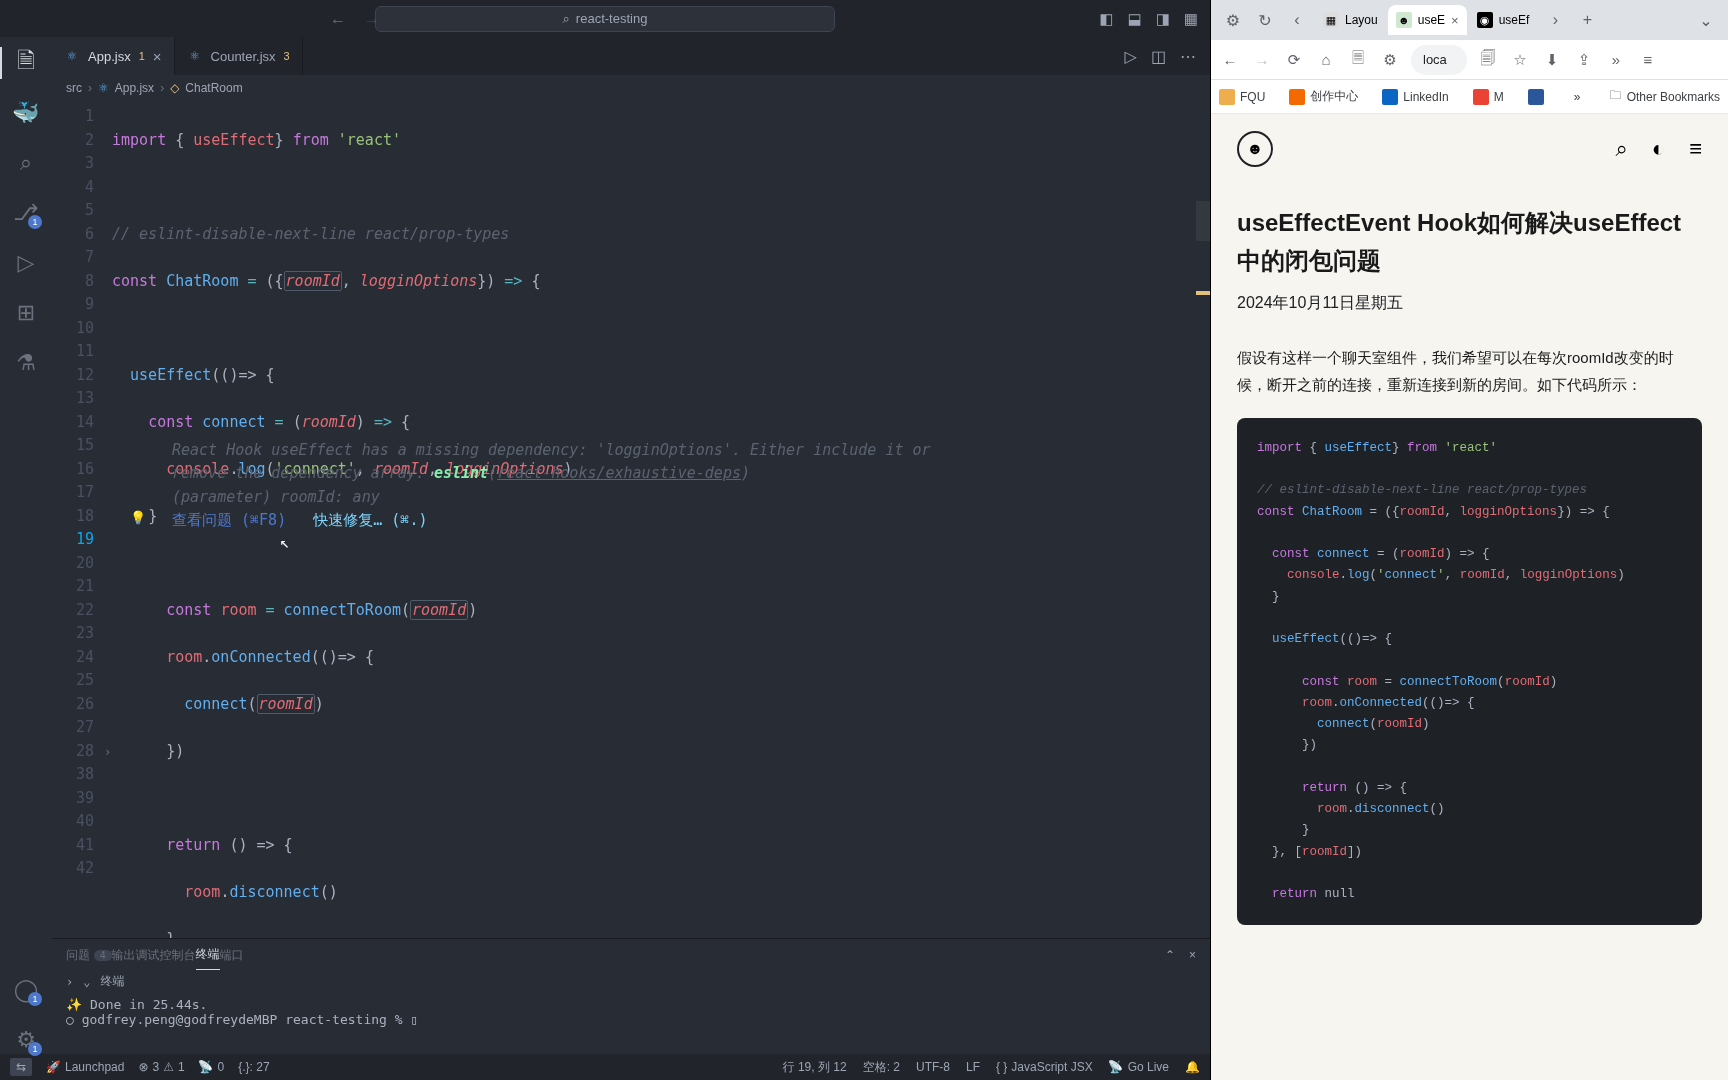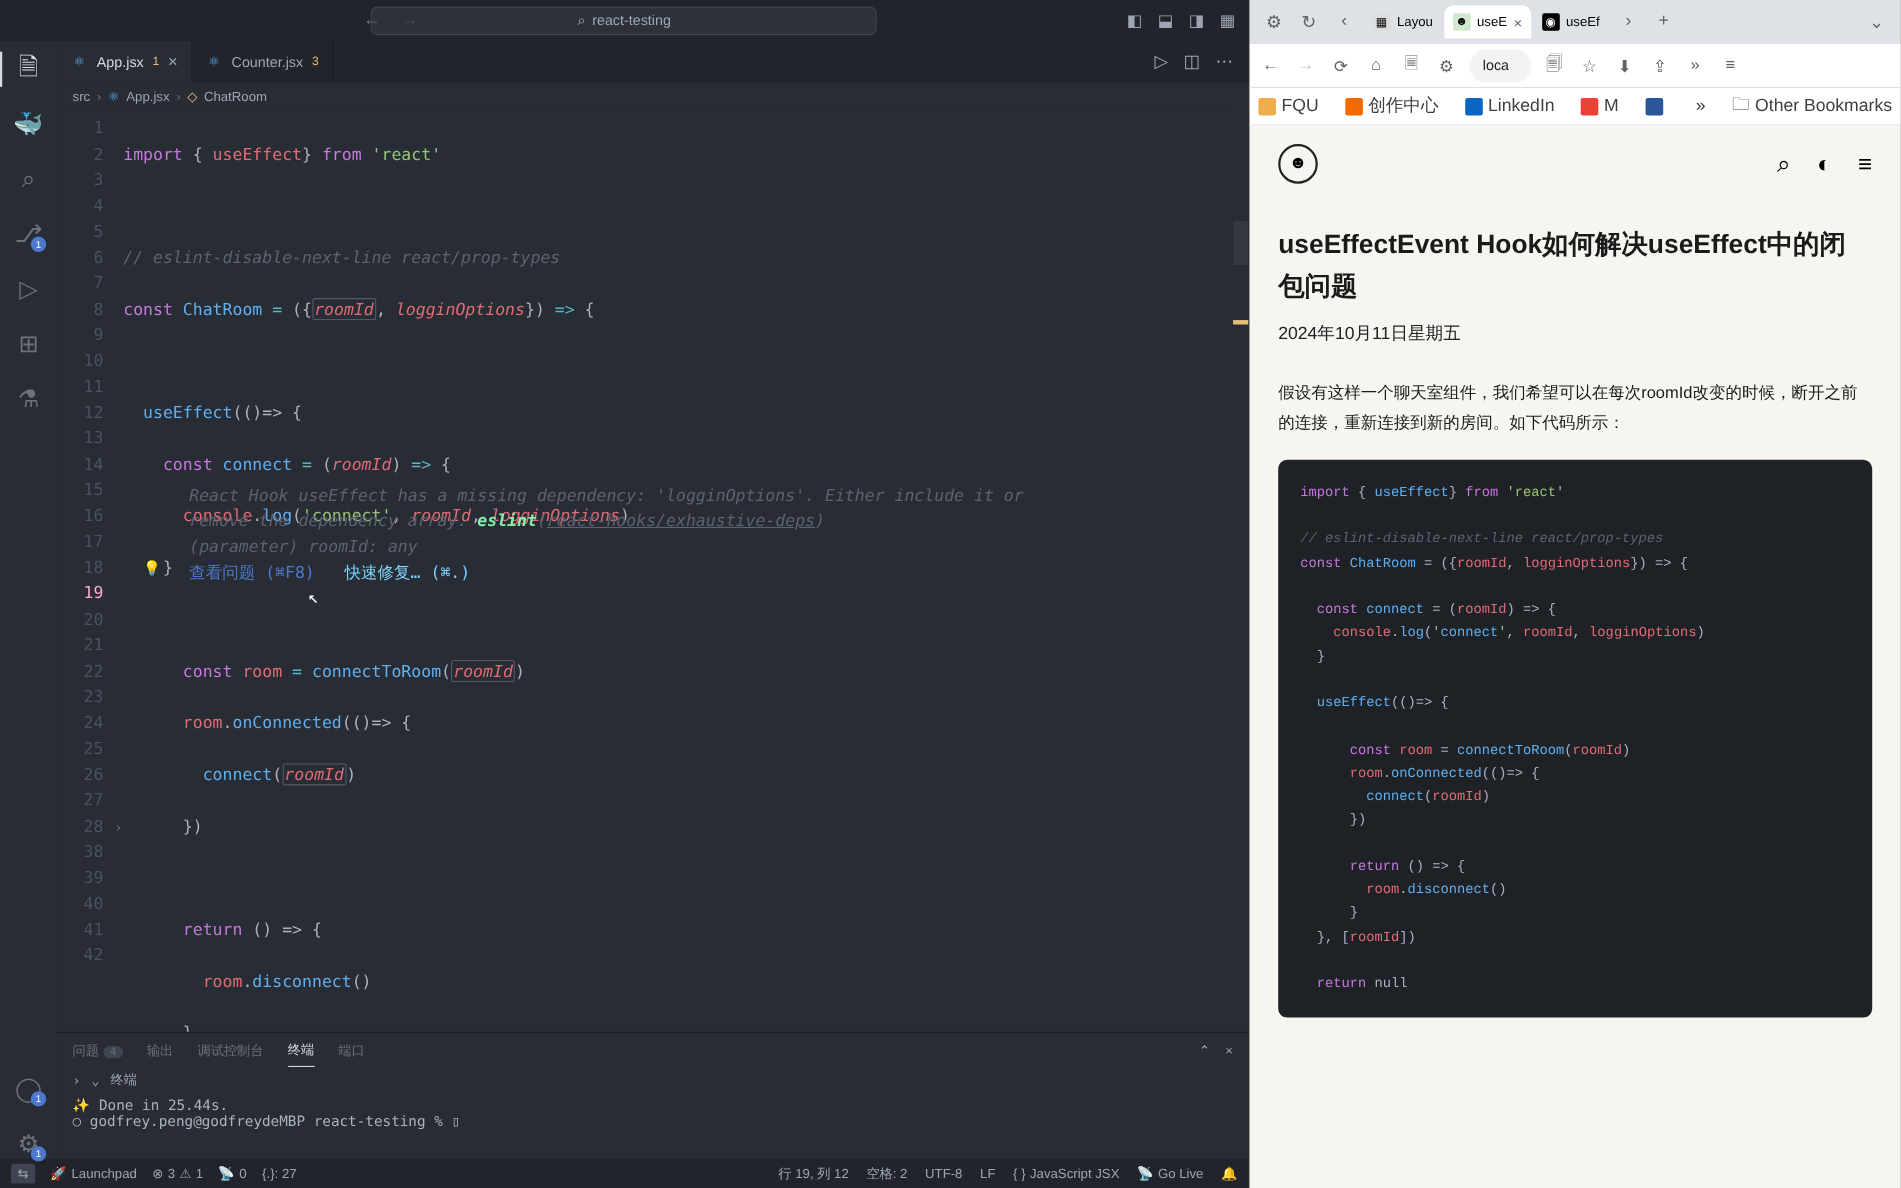--- a/index.html
+++ b/index.html
@@ -24,41 +24,41 @@
 .tab .file-ico { width:16px; height:16px; display:flex; align-items:center; justify-content:center; font-size:12px; color:#61afef; }
 .tab .close { color:#9da5b4; font-size:15px; }
 .tab .num { font-size:11px; }
 .tab-actions { margin-left:auto; display:flex; align-items:center; gap:14px; padding-right:14px; color:#9da5b4; }
 .breadcrumb { height:26px; background:#282c34; display:flex; align-items:center; padding-left:14px; font-size:12px; color:#9da5b4; gap:6px; }
 .bc-sep { color:#6b727d; }
 .bc-ico { color:#e5c07b; font-size:12px; }
 .code-area { flex:1; background:#282c34; display:flex; font-family:Menlo,Monaco,Consolas,monospace; font-size:15px; line-height:23.5px; position:relative; overflow:hidden; }
 .gutter { width:60px; text-align:right; color:#495162; padding-right:18px; padding-top:4px; user-select:none; }
 .gutter .ln { height:23.5px; }
-.gutter .ln.cur { color:#f9a8d4; }
+.gutter .ln.cur { color:#0ea5e9; }
 .code { flex:1; padding-top:4px; white-space:pre; position:relative; }
 .code .line { height:23.5px; }
 .tk-k { color:#c678dd; } 
 .tk-f { color:#61afef; } 
 .tk-v { color:#e06c75; } 
 .tk-vi { color:#e06c75; font-style:italic; } 
 .tk-s { color:#98c379; } 
 .tk-c { color:#5c6370; font-style:italic; } 
 .tk-p { color:#abb2bf; } 
 .tk-o { color:#56b6c2; } 
 .hl { border:1px solid #515a6b; border-radius:2px; padding:0 1px; }
 .hint-overlay { position:absolute; left:60px; top:314px; width:870px; background:rgba(40,44,52,0.0); color:#5c6370; font-style:italic; font-size:15px; line-height:23.5px; pointer-events:none; }
 .hint-overlay .eslint { color:#86efac;font-weight:bold; }
 .hint-overlay .rule { color:#5c6370; text-decoration:underline; }
 .cursor-ptr { position:absolute; left:222px; top:540px; font-size:16px; color:#fff; pointer-events:none; }
 .minimap { position:absolute; right:0; top:0; width:14px; height:100%; background:#282c34; }
 .minimap .m1 { position:absolute; right:0; width:14px; height:4px; background:#e5c07b; top:190px; }
 .minimap .m2 { position:absolute; right:0; width:14px; height:40px; background:rgba(255,255,255,0.06); top:100px; }
 .panel { height:116px; background:#282c34; border-top:1px solid #181a1f; display:flex; flex-direction:column; }
-.panel-tabs { height:32px; display:flex; align-items:center; padding:0 14px; gap:22px; font-size:12px; color:#6b727d; }
+.panel-tabs { height:32px; display:flex; align-items:center; padding:0 14px; font-size:12px; color:#6b727d; }
 .ptab { padding:6px 0; }
 .ptab.active { color:#d7dae0; border-bottom:1px solid #d7dae0; }
 .ptab .cnt { margin-left:4px; background:#3e4451; border-radius:8px; padding:0 6px; font-size:10px; }
 .panel-actions { margin-left:auto; display:flex; gap:14px; color:#9da5b4; }
 .term { flex:1; padding:4px 14px; font-family:Menlo,Monaco,monospace; font-size:13px; color:#abb2bf; position:relative; }
 .term-head { position:absolute; top:2px; left:14px; display:flex; gap:10px; align-items:center; color:#9da5b4; font-size:12px; }
 .term-body { margin-top:22px; }
 .statusbar { height:26px; background:#21252b; display:flex; align-items:center; font-size:12px; color:#9da5b4; padding:0 10px; gap:16px; }
 .statusbar .sb-l { display:flex; align-items:center; gap:14px; }
 .statusbar .sb-r { margin-left:auto; display:flex; align-items:center; gap:16px; }
@@ -70,21 +70,21 @@
 .chrome-top { height:40px; background:#dee1e6; display:flex; align-items:center; padding:0 8px; gap:4px; }
 .chrome-btn { width:28px; height:28px; display:flex; align-items:center; justify-content:center; color:#5f6368; border-radius:50%; font-size:16px; }
 .btabs { display:flex; gap:2px; align-items:center; }
 .btab { height:30px; background:#fff; border-radius:8px 8px 0 0; padding:0 8px; display:flex; align-items:center; gap:6px; font-size:12px; max-width:90px; overflow:hidden; }
 .btab.inactive { background:transparent; }
 .btab .favicon { width:16px; height:16px; border-radius:2px; display:flex; align-items:center; justify-content:center; font-size:11px; }
 .btab .bx { color:#5f6368; font-size:13px; margin-left:auto; }
 .urlbar { height:40px; background:#fff; display:flex; align-items:center; padding:0 8px; gap:10px; border-bottom:1px solid #e0e0e0; }
 .urlbar .u-ico { color:#5f6368; font-size:15px; width:22px; text-align:center; }
 .url-input { flex:0 0 auto; height:30px; background:#f1f3f4; border-radius:15px; padding:0 12px; display:flex; align-items:center; font-size:13px; color:#202124; width:56px; }
-.bookmarks { height:34px; background:#fff; display:flex; align-items:center; padding:0 8px; gap:24px; font-size:16px; color:#3c4043; border-bottom:1px solid #e8e8e8; overflow:hidden; }
+.bookmarks { height:34px; background:#fff; display:flex; align-items:center; padding:0 8px; gap:24px; font-size:12px; color:#3c4043; border-bottom:1px solid #e8e8e8; overflow:hidden; }
 .bm { display:flex; align-items:center; gap:5px; white-space:nowrap; }
 .bm .fav { width:16px; height:16px; border-radius:2px; }
 .content { flex:1; background:#f6f5f0; overflow:auto; position:relative; }
 .blog-head { height:70px; display:flex; align-items:center; padding:0 26px; justify-content:space-between; }
 .blog-logo { width:36px; height:36px; border:2px solid #202124; border-radius:50%; display:flex; align-items:center; justify-content:center; font-size:16px; }
 .blog-icons { display:flex; gap:24px; font-size:22px; }
 .article { padding:20px 26px; }
 .article h1 { font-size:24px; font-weight:700; color:#1a1a1a; line-height:1.6; margin-bottom:12px; }
 .article .date { font-size:16px; color:#202124; margin-bottom:30px; }
 .article h2 { font-size:22px; font-weight:700; margin-bottom:16px; }

